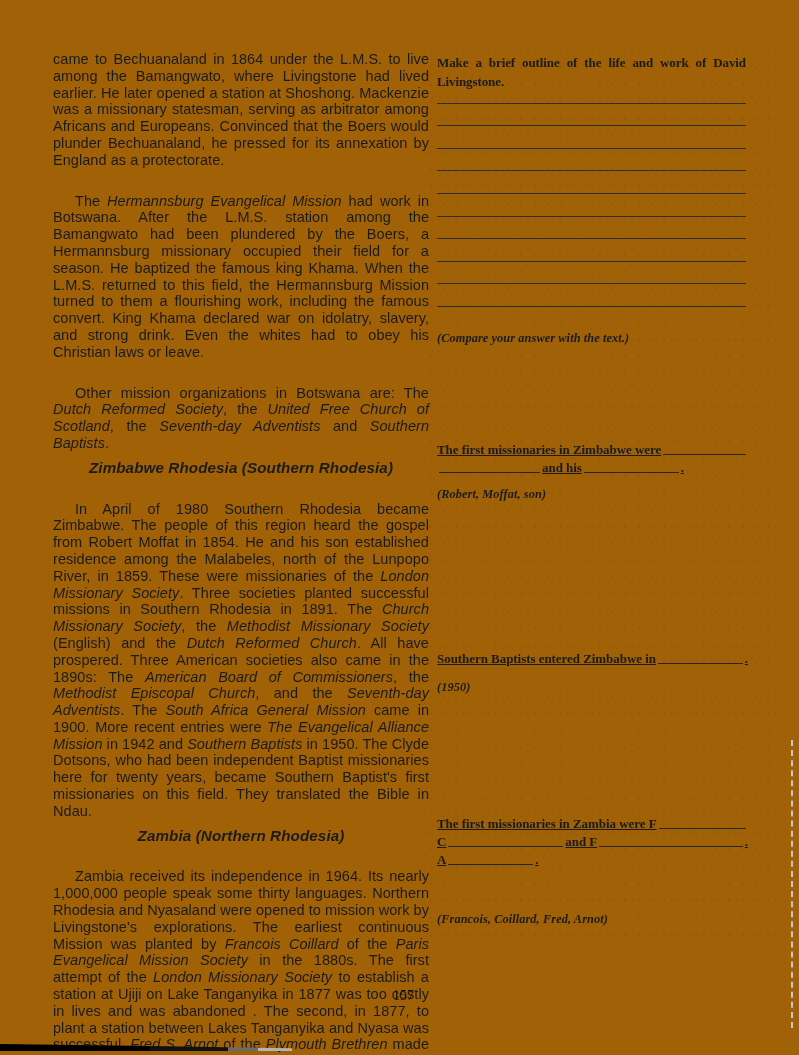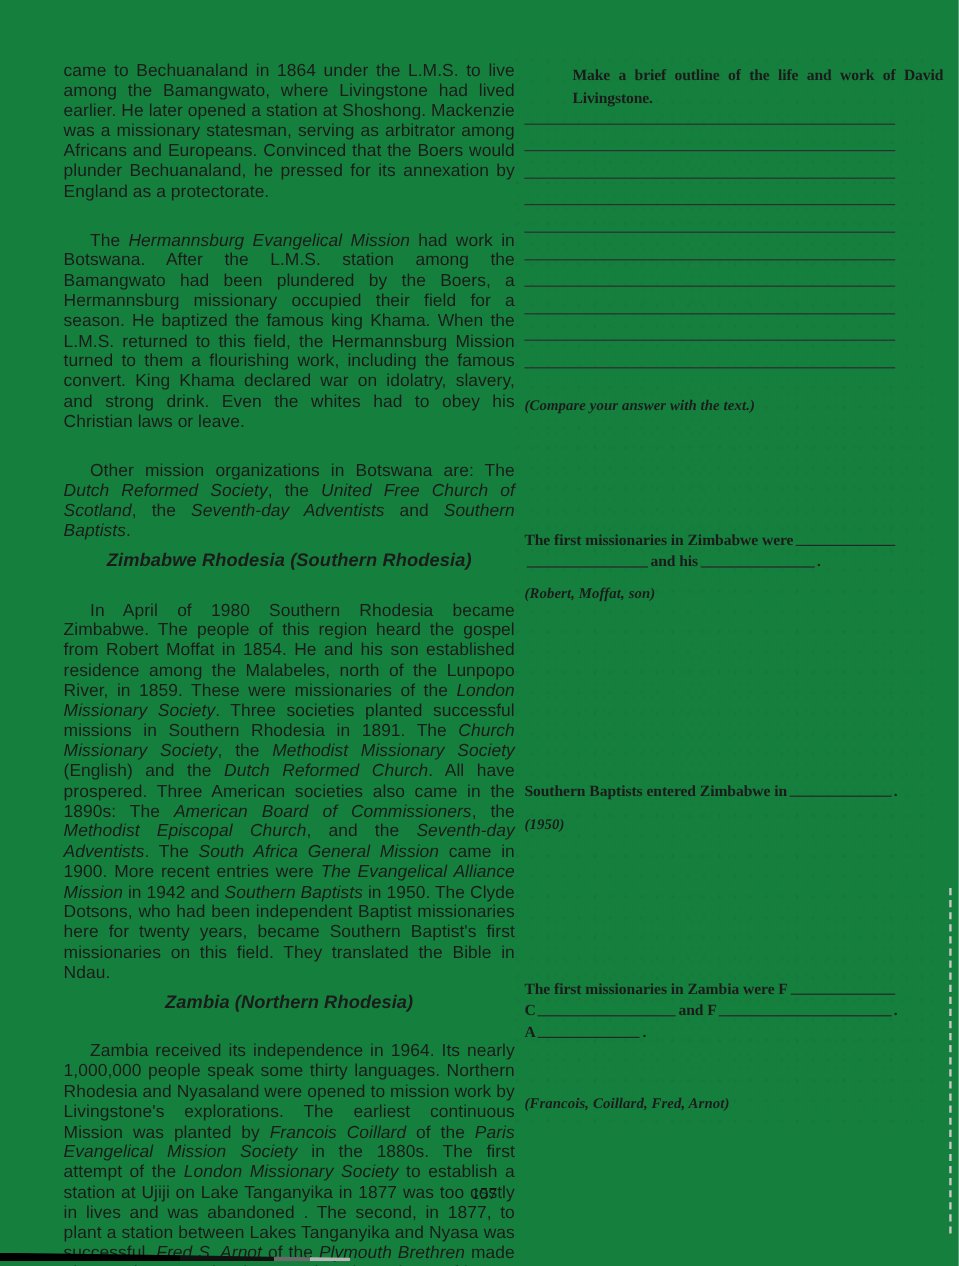--- a/index.html
+++ b/index.html
@@ -2,21 +2,21 @@
 <html><head>
 <meta charset="utf-8">
 <style>
   html,body{margin:0;padding:0;}
   body{
     width:799px;height:1055px;position:relative;overflow:hidden;
     background:#ffffff;
     font-family:"Liberation Sans",sans-serif;
     color:#1b1b1b;
   }
-  .page{position:absolute;inset:0;background:#15803d;}
+  .page{position:absolute;inset:0;background:#a16207;}
 
   
   .noise{
     position:absolute;left:424px;top:42px;width:356px;height:900px;
     background-image:
       radial-gradient(rgba(40,40,40,0.07) 1px, transparent 1.6px),
       radial-gradient(rgba(40,40,40,0.05) 1px, transparent 1.5px);
     background-size:13px 17px, 8px 11px;
     background-position:0 0, 4px 6px;
     pointer-events:none;
@@ -31,21 +31,21 @@
   .body-para{margin:0;}
   .body-para.indent{text-indent:22px;margin-top:24px;}
   .body-para em{font-style:italic;}
   .heading{
     font-weight:bold;font-style:italic;font-size:15.2px;
     margin:8px 0 4px 0;text-align:center;letter-spacing:0.1px;
   }
   .prompt{
     position:absolute;left:437px;top:54px;width:309px;
     font-family:"Liberation Serif",serif;font-weight:bold;
-    font-size:13px;line-height:18.5px;text-align:justify;letter-spacing:-0.1px;margin-left:40px;
+    font-size:13px;line-height:18.5px;text-align:justify;letter-spacing:-0.1px;
   }
   .rules{position:absolute;left:437px;top:81px;width:309px;}
   .rule-line{height:21.6px;border-bottom:1.7px solid #2e2e2e;}
   .answer-note{
     position:absolute;left:437px;
     font-family:"Liberation Serif",serif;font-style:italic;font-weight:bold;
     font-size:12.3px;letter-spacing:0.1px;
   }
   .note-pos{top:331px;text-align:center;}
   .ans2-pos{top:487px;}
@@ -53,21 +53,21 @@
   .ans4-pos{top:912px;}
 
   .fill{
     position:absolute;left:437px;width:311px;
     font-family:"Liberation Serif",serif;font-weight:bold;
     font-size:13px;letter-spacing:-0.05px;
   }
   .ex2-pos{top:440px;}
   .ex3-pos{top:649px;}
   .ex4-pos{top:814px;}
-  .fill-line{display:flex;align-items:flex-end;height:18px;}
+  .fill-line{display:flex;align-items:flex-end;height:18px;text-decoration:underline;}
   .fill-text{white-space:pre;}
   .fill-blank{
     display:block;height:5px;margin:0 2px 3.5px 2px;
     border-bottom:1.7px solid #262626;
   }
   .fill-blank.grow{flex:1;}
 
   
   .page-number{
     position:absolute;left:393px;top:988px;

